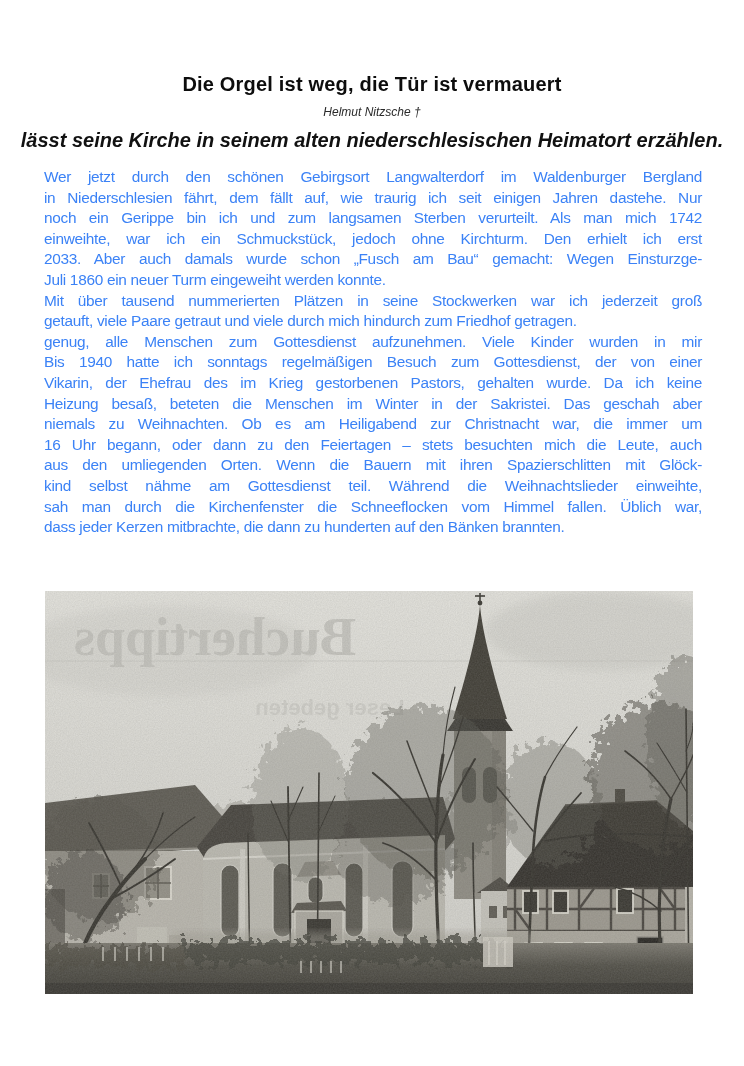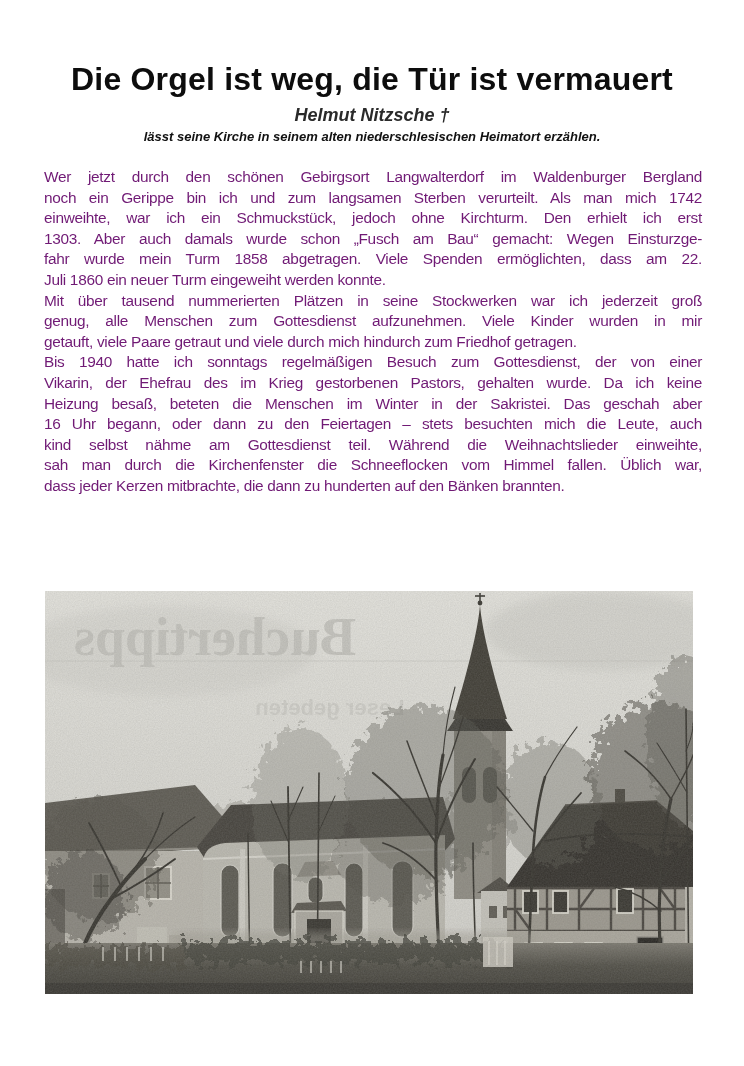--- a/index.html
+++ b/index.html
@@ -2,35 +2,35 @@
 <html><head>
 <meta charset="utf-8">
 <style>
   html,body { margin:0; padding:0; background:#ffffff; }
   .page {
     position:relative; width:744px; height:1066px; margin:0 auto;
     background:#ffffff; overflow:hidden;
     font-family:"Liberation Sans", sans-serif; color:#1f1f1f;
   }
   .title {
-    position:absolute; top:57px; left:0; right:0; margin:4px;
-    text-align:center; font-size:32px; font-weight:bold; color:#0d0d0d;
+    position:absolute; top:57px; left:0; right:0; margin:16px;
+    text-align:center; font-size:20px; font-weight:bold; color:#0d0d0d;
     letter-spacing:0.2px;
   }
   .byline {
     position:absolute; top:105px; left:0; right:0;
-    text-align:center; font-style:italic; font-size:18px; color:#2a2a2a;font-weight:bold;
+    text-align:center; font-style:italic; font-size:12px; color:#2a2a2a;
   }
   .lede {
     position:absolute; top:129px; left:0; right:0;
-    text-align:center; font-style:italic; font-weight:bold; font-size:13px; color:#111;
+    text-align:center; font-style:italic; font-weight:bold; font-size:20px; color:#111;
   }
   .body-text {
     position:absolute; top:167px; left:44px; width:658px;
-    font-size:15.4px; letter-spacing:-0.3px; color:#701a75;
+    font-size:15.4px; letter-spacing:-0.3px; color:#3b82f6;
   }
   .body-text .line {
     line-height:20.6px; text-align:justify; text-align-last:justify;
     white-space:normal;
   }
   .body-text .line.last { text-align:center; text-align-last:left; }
   .photo {
     position:absolute; left:45px; top:591px; width:648px; height:403px; margin:0;
   }
   .photo svg { display:block; width:648px; height:403px; }
@@ -39,32 +39,34 @@
 <body>
 
 <div class="page">
 
   <h1 class="title">Die Orgel ist weg, die Tür ist vermauert</h1>
   <div class="byline">Helmut Nitzsche †</div>
   <div class="lede">lässt seine Kirche in seinem alten niederschlesischen Heimatort erzählen.</div>
 
   <div class="body-text" id="bodyText">
       <div class="line">Wer jetzt durch den schönen Gebirgsort Langwalterdorf im Waldenburger Bergland</div>
+      <div class="line">in Niederschlesien fährt, dem fällt auf, wie traurig ich seit einigen Jahren dastehe. Nur</div>
       <div class="line">noch ein Gerippe bin ich und zum langsamen Sterben verurteilt. Als man mich 1742</div>
       <div class="line">einweihte, war ich ein Schmuckstück, jedoch ohne Kirchturm. Den erhielt ich erst</div>
-      <div class="line">1303. Aber auch damals wurde schon „Fusch am Bau“ gemacht: Wegen Einsturzge-</div>
-      <div class="line">fahr wurde mein Turm 1858 abgetragen. Viele Spenden ermöglichten, dass am 22.</div>
+      <div class="line">2033. Aber auch damals wurde schon „Fusch am Bau“ gemacht: Wegen Einsturzge-</div>
       <div class="line last">Juli 1860 ein neuer Turm eingeweiht werden konnte.</div>
       <div class="line">Mit über tausend nummerierten Plätzen in seine Stockwerken war ich jederzeit groß</div>
+      <div class="line last">getauft, viele Paare getraut und viele durch mich hindurch zum Friedhof getragen.</div>
       <div class="line">genug, alle Menschen zum Gottesdienst aufzunehmen. Viele Kinder wurden in mir</div>
-      <div class="line last">getauft, viele Paare getraut und viele durch mich hindurch zum Friedhof getragen.</div>
       <div class="line">Bis 1940 hatte ich sonntags regelmäßigen Besuch zum Gottesdienst, der von einer</div>
       <div class="line">Vikarin, der Ehefrau des im Krieg gestorbenen Pastors, gehalten wurde. Da ich keine</div>
       <div class="line">Heizung besaß, beteten die Menschen im Winter in der Sakristei. Das geschah aber</div>
+      <div class="line">niemals zu Weihnachten. Ob es am Heiligabend zur Christnacht war, die immer um</div>
       <div class="line">16 Uhr begann, oder dann zu den Feiertagen – stets besuchten mich die Leute, auch</div>
+      <div class="line">aus den umliegenden Orten. Wenn die Bauern mit ihren Spazierschlitten mit Glöck-</div>
       <div class="line">kind selbst nähme am Gottesdienst teil. Während die Weihnachtslieder einweihte,</div>
       <div class="line">sah man durch die Kirchenfenster die Schneeflocken vom Himmel fallen. Üblich war,</div>
       <div class="line last">dass jeder Kerzen mitbrachte, die dann zu hunderten auf den Bänken brannten.</div>
     </div>
 
   <figure class="photo">
     <svg viewBox="0 0 648 403" xmlns="http://www.w3.org/2000/svg">
       <defs>
         <linearGradient id="skyG" x1="0" y1="0" x2="0" y2="1">
           <stop offset="0" stop-color="#e3e2dc"></stop>

